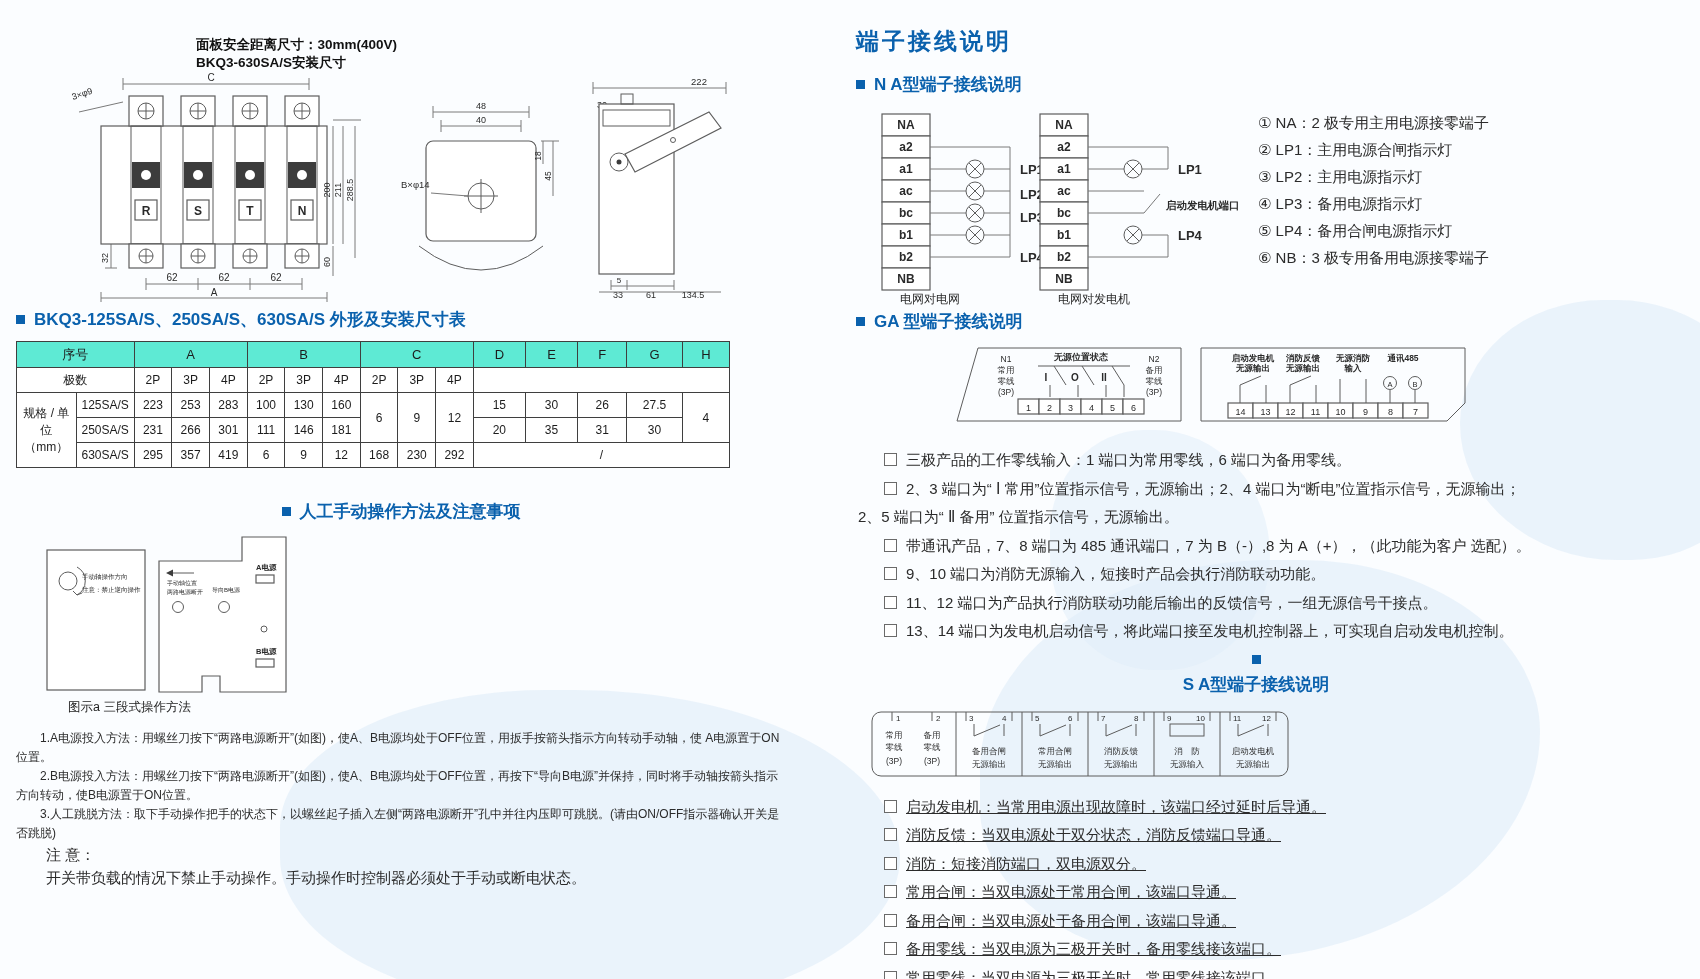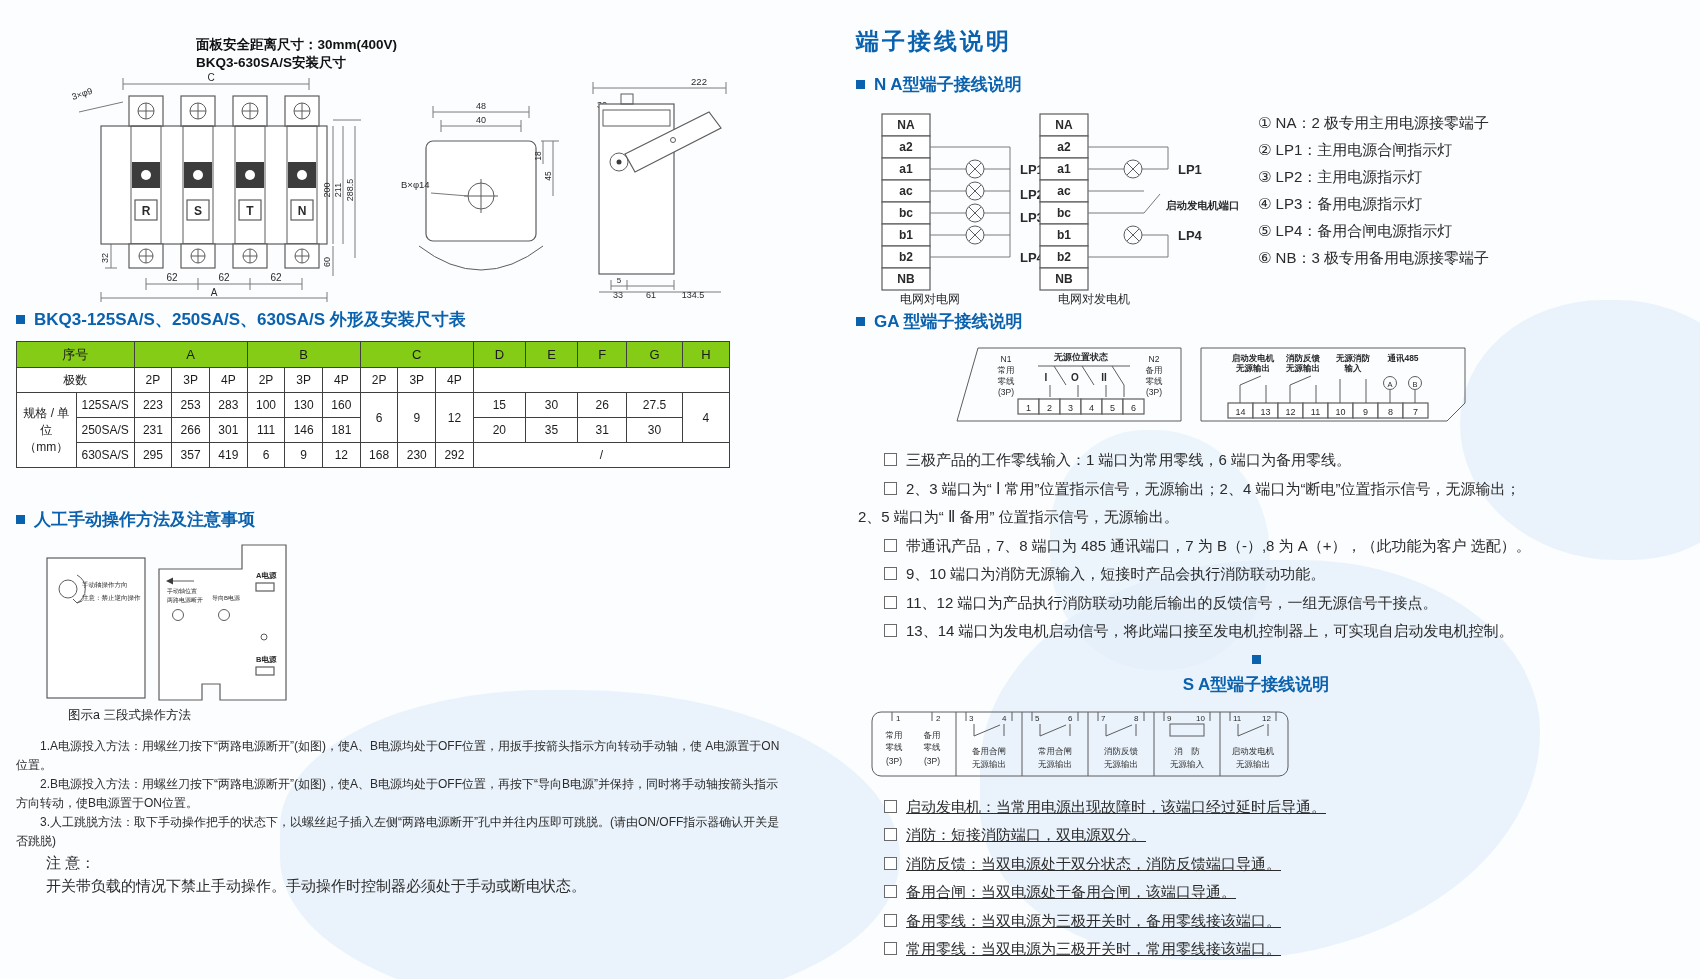--- a/index.html
+++ b/index.html
@@ -14,21 +14,21 @@
 
   .dwg-titles { position:absolute; left:180px; top:6px; font-size:13.5px; font-weight:bold; color:#111; line-height:1.35; }
   .drawing-block { position:relative; height:272px; }
   .abs { position:absolute; }
 
   .sec { display:flex; align-items:center; gap:9px; color:#0a61ad; font-weight:bold; font-size:17px; }
   .sec .sq { width:9px; height:9px; background:#0a61ad; flex:0 0 auto; }
 
   .tbl { border-collapse:collapse; width:714px; font-size:12px; color:#1c1c1c; margin-top:10px; background:#fff; border:1.5px solid #3f3f3f; }
   .tbl td { border:1px solid #3f3f3f; text-align:center; height:25px; padding:1px 2px; }
-  .tbl tr.hd td { background:#84cc16; height:26px; font-size:13px; }
+  .tbl tr.hd td { background:#5eead4; height:26px; font-size:13px; }
 
   .plates-block { position:relative; height:184px; margin-top:12px; }
   .plate-caption { position:absolute; left:52px; top:164px; width:250px; font-size:12.5px; color:#222; }
 
   .para { font-size:12px; line-height:1.58; text-indent:2em; color:#2b2b2b; }
   .note-label { font-size:15px; line-height:1.58; text-indent:2em; }
 
   .big-title { font-size:23px; font-weight:bold; color:#0a61ad; letter-spacing:3px; }
 
   .na-block { position:relative; height:198px; margin-top:12px; }
@@ -261,21 +261,21 @@
       <td>9</td>
       <td>12</td>
       <td>168</td>
       <td>230</td>
       <td>292</td>
       <td colspan="5">/</td>
     </tr>
   </tbody>
     </table>
 
-  <div class="sec" style="margin-top:40px;">
+  <div class="sec" style="margin-top:32px;justify-content:center;">
     <span class="sq"></span>
     <span>人工手动操作方法及注意事项</span>
   </div>
 
   <div class="plates-block">
     <svg class="abs dwg" style="left:30px; top:14px;" width="100" height="142" viewBox="0 0 100 142">
       <rect class="bx" x="1" y="1" width="98" height="140"></rect>
       <circle class="ln" cx="22" cy="32" r="9"></circle>
       <path class="ln" d="M31 18 A16 16 0 0 1 31 46"></path>
       <path class="ln" d="M31 46 L27 42 M31 46 L36 44"></path>
@@ -576,25 +576,29 @@
     </svg>
   </div>
 
   <div style="margin-top:6px;text-decoration:underline;">
     <div class="cline">
         <span class="chk"></span>
         <span>启动发电机：当常用电源出现故障时，该端口经过延时后导通。</span>
       </div>
     <div class="cline">
         <span class="chk"></span>
+        <span>消防反馈：当双电源处于双分状态，消防反馈端口导通。</span>
+      </div>
+    <div class="cline">
+        <span class="chk"></span>
         <span>消防：短接消防端口，双电源双分。</span>
       </div>
     <div class="cline">
         <span class="chk"></span>
-        <span>消防反馈：当双电源处于双分状态，消防反馈端口导通。</span>
+        <span>常用合闸：当双电源处于常用合闸，该端口导通。</span>
       </div>
     <div class="cline">
         <span class="chk"></span>
         <span>备用合闸：当双电源处于备用合闸，该端口导通。</span>
       </div>
     <div class="cline">
         <span class="chk"></span>
         <span>备用零线：当双电源为三极开关时，备用零线接该端口。</span>
       </div>
     <div class="cline">

